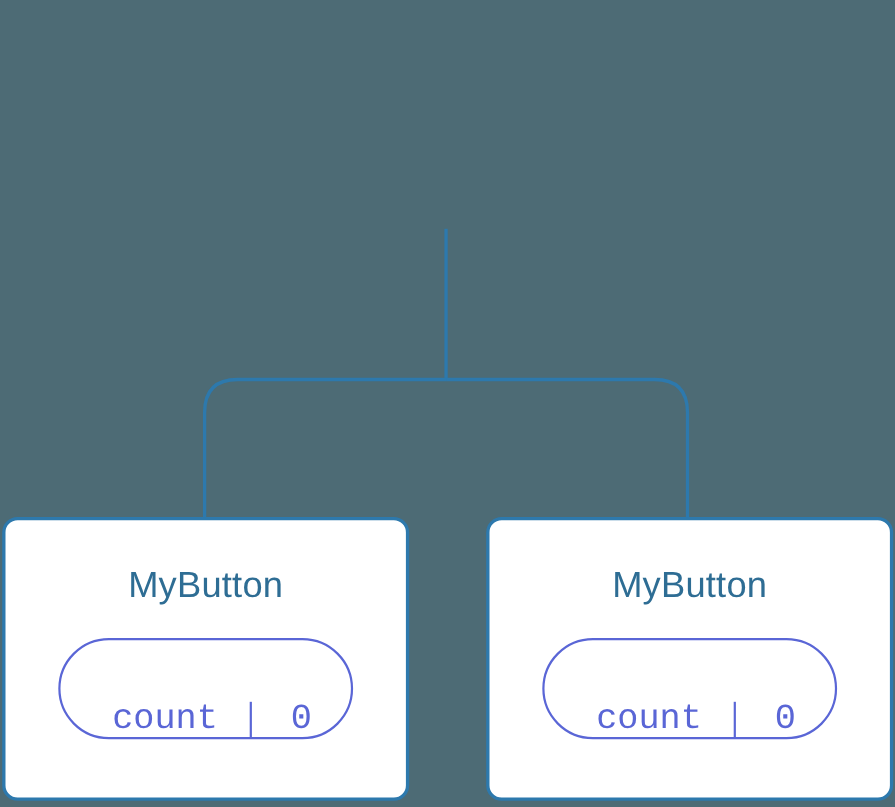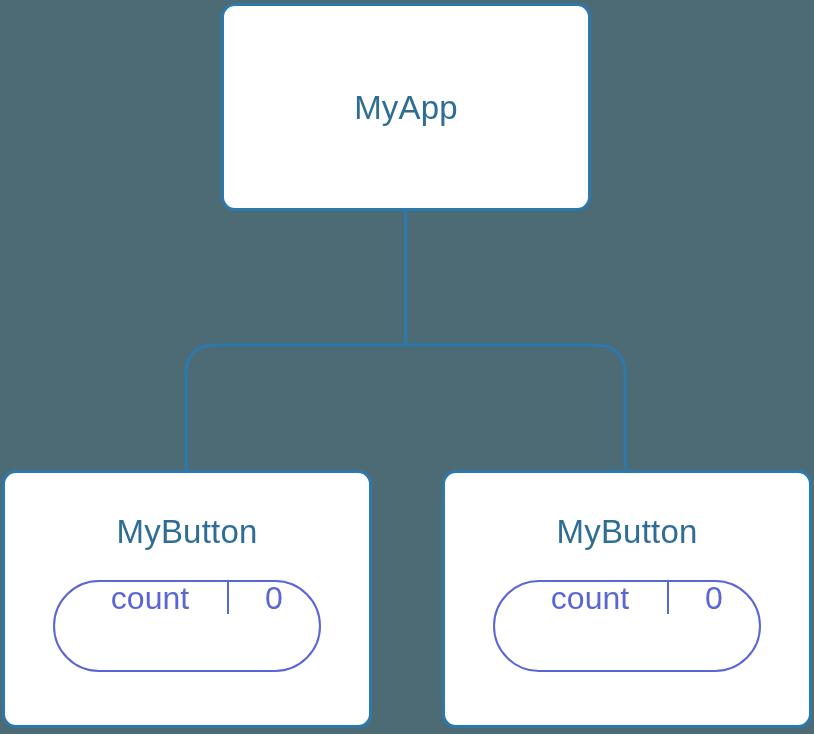--- a/index.html
+++ b/index.html
@@ -76,27 +76,28 @@
     font-weight: 400;
     line-height: 1;
     letter-spacing: 0.2px;
     white-space: nowrap;
   }
 
   
   .pill {
     margin-top: 32px;
     display: flex;
-    align-items: flex-start;
+    align-items: flex-end;
     height: 92px;
     border: 2px solid #5a66d6;
     border-radius: 46px;
     background: #ffffff;
     overflow: hidden;
     box-sizing: border-box;
+    font-family: Liberation Mono, monospace;
   }
 
   .pill-key,
   .pill-val {
     display: flex;
     align-items: center;
     justify-content: center;
     color: #5a66d6;
     font-size: 32px;
     font-weight: 400;
@@ -122,23 +123,20 @@
 
   <svg class="edges" viewBox="0 0 814 734" width="814" height="734" xmlns="http://www.w3.org/2000/svg">
 
     <path d="M 405.5 208 L 405.5 345" fill="none" stroke="#2d79ad" stroke-width="3"></path>
 
     <path d="M 405.5 345 L 216 345 Q 186 345 186 375 L 186 472" fill="none" stroke="#2d79ad" stroke-width="3"></path>
 
     <path d="M 405.5 345 L 595 345 Q 625 345 625 375 L 625 472" fill="none" stroke="#2d79ad" stroke-width="3"></path>
   </svg>
 
-  <div class="node node-root">
-    <div class="node-title">MyApp</div>
-  </div>
 
   <div class="node node-child-left">
     <div class="node-title">MyButton</div>
     <div class="pill">
       <div class="pill-key">count</div>
       <div class="pill-val">0</div>
     </div>
   </div>
 
   <div class="node node-child-right">

